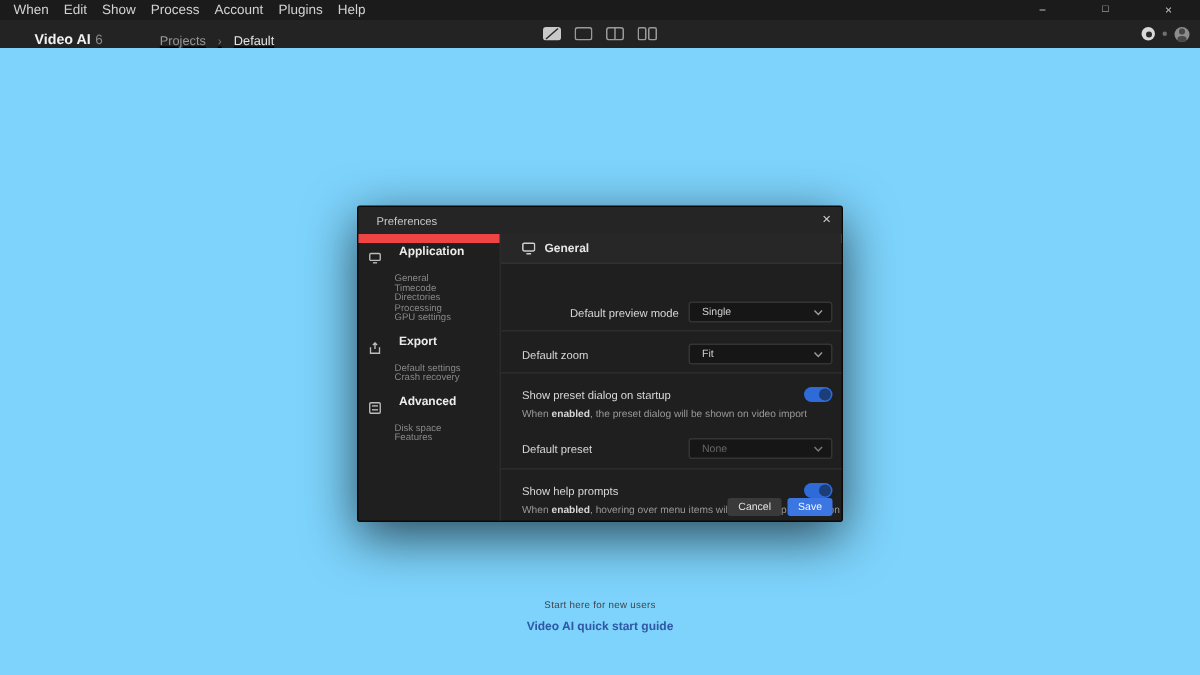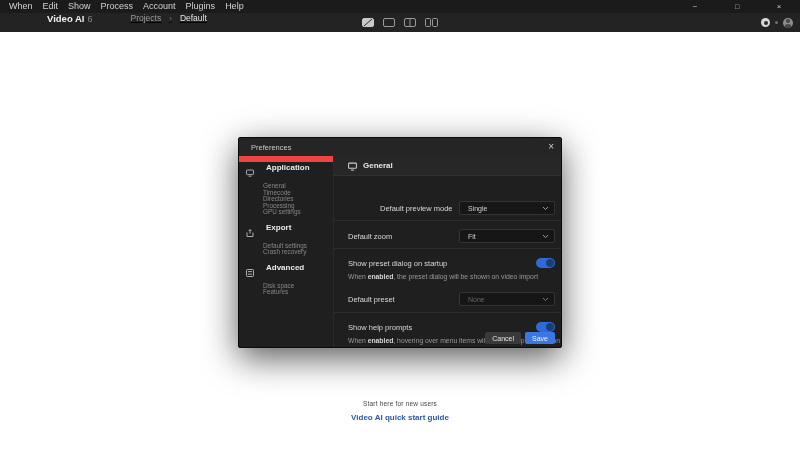--- a/index.html
+++ b/index.html
@@ -10,21 +10,21 @@
   .menubar{position:absolute;left:0;top:0;width:800px;height:13px;background:#1b1b1b;
            display:flex;align-items:center;padding-left:4px;box-sizing:border-box;}
   .mi{font-size:9px;color:#d2d2d2;padding:0 5px;line-height:13px;cursor:default;}
   .wincontrols{position:absolute;right:0;top:0;height:13px;display:flex;}
   .wc{width:42px;height:13px;display:flex;align-items:center;justify-content:center;
       color:#c7c7c7;font-size:8px;line-height:13px;}
   .wc.max{font-size:7px;}
 
   
   .appbar{position:absolute;left:0;top:13px;width:800px;height:19px;background:#232323;
-          display:flex;align-items:flex-start;box-sizing:border-box;padding-left:24px;}
+          display:flex;align-items:flex-end;box-sizing:border-box;}
   .appname{margin-left:23px;font-size:9.5px;font-weight:bold;color:#f0f0f0;}
   .appver{font-size:9px;color:#8a8a8a;margin-left:3px;font-weight:normal;}
   .crumbs{margin-left:38px;display:flex;align-items:center;gap:8px;font-size:8.5px;text-decoration:underline;}
   .crumb-root{color:#9a9a9a;}
   .crumb-sep{color:#7a7a7a;font-size:8px;}
   .crumb-cur{color:#e4e4e4;}
   .viewicons{position:absolute;left:50%;top:0;height:19px;transform:translateX(-50%);
              display:flex;align-items:center;gap:9px;}
   .vi{display:flex;align-items:center;}
   .appbar-right{position:absolute;right:7px;top:0;height:19px;display:flex;align-items:center;gap:5px;}
@@ -32,21 +32,21 @@
   .queue-icon::after{content:"";position:absolute;left:2.5px;top:2.5px;width:4px;height:4px;
                      border-radius:50%;background:#2b2b2b;}
   .status-dot{width:3px;height:3px;border-radius:50%;background:#6f6f6f;}
   .avatar{width:10px;height:10px;border-radius:50%;background:#8d8d8d;position:relative;overflow:hidden;}
   .avatar::before{content:"";position:absolute;left:3.2px;top:1.8px;width:3.6px;height:3.6px;
                   border-radius:50%;background:#474747;}
   .avatar::after{content:"";position:absolute;left:1.6px;top:6.2px;width:6.8px;height:4px;
                  border-radius:50% 50% 0 0;background:#474747;}
 
   
-  .canvas{position:absolute;left:0;top:32px;width:800px;height:418px;background:#ffffff;}
+  .canvas{position:absolute;left:0;top:32px;width:800px;height:418px;background:#7dd3fc;}
   .hint{position:absolute;left:0;top:368px;width:100%;text-align:center;
         font-size:6.5px;color:#41454c;letter-spacing:.2px;}
   .quicklink{position:absolute;left:0;top:381px;width:100%;text-align:center;
              font-size:8px;font-weight:bold;color:#2e57a5;cursor:pointer;}
 
   
   .dialog{position:absolute;left:238px;top:137px;width:324px;height:211px;background:#1f1f1f;
           border:1px solid #0a0a0a;border-radius:2px;box-sizing:border-box;
           box-shadow:0 10px 34px rgba(0,0,0,.65);}
   .dlg-titlebar{position:absolute;left:0;top:0;right:0;height:18px;background:#252525;

